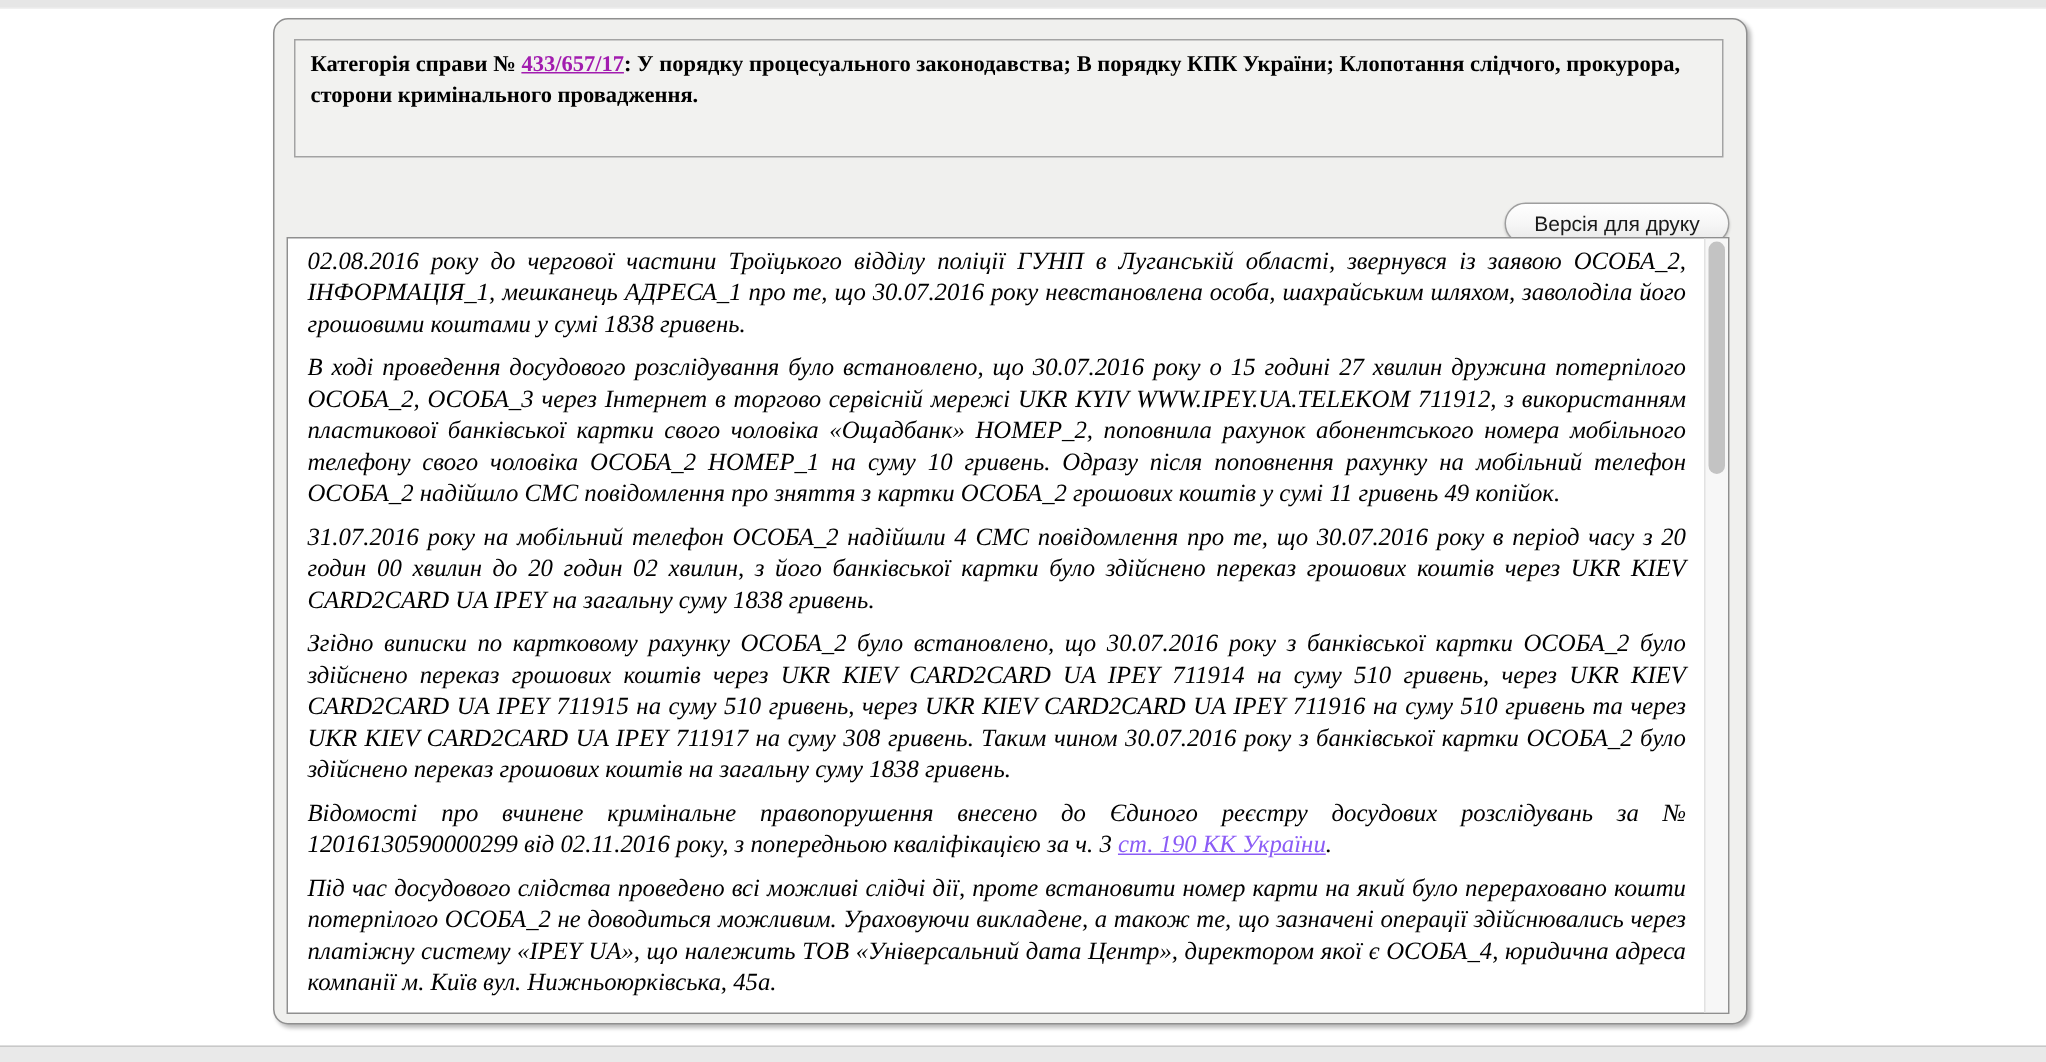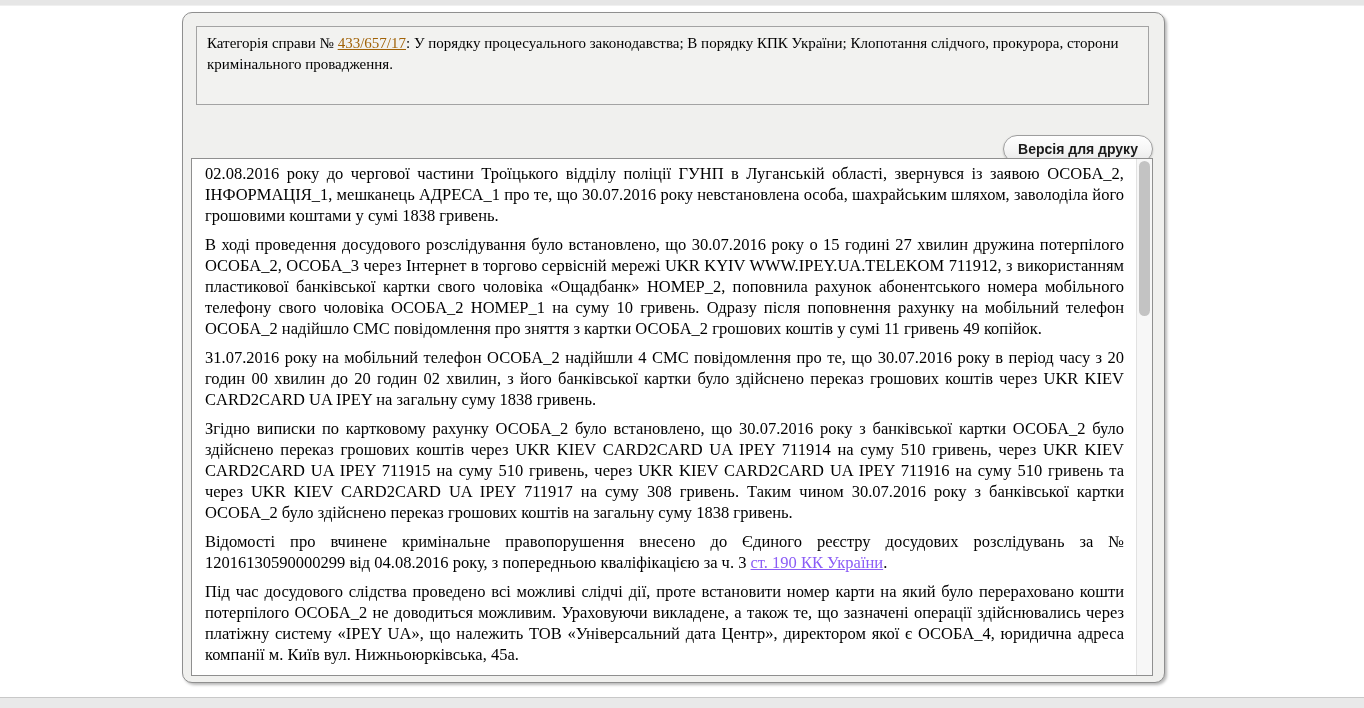--- a/index.html
+++ b/index.html
@@ -21,42 +21,42 @@
     position:absolute; left:182px; top:12px; width:981px; height:669px;
     background:#f0f0ee; border:1px solid #8f8f8f; border-radius:10px;
     box-shadow:2px 2px 3px rgba(0,0,0,0.28);
   }
   .info-box {
     position:absolute; left:13px; top:13px; width:953px; height:79px;
     border:1px solid #a3a3a3; background:#f2f2f0;
     padding:6px 10px; font-size:15px; line-height:21px;
     box-sizing:border-box; overflow:hidden;
   }
-  .bold { font-weight:normal; }
-  a.case-link { color:#a16207; font-weight:normal; text-decoration:underline; cursor:pointer; }
+  .bold { font-weight:bold; }
+  a.case-link { color:#a21caf; font-weight:bold; text-decoration:underline; cursor:pointer; }
   .print-btn {
     position:absolute; top:122px; right:11px; width:150px; height:28px;
     border:1px solid #9e9e9e; border-radius:14px;
     background:linear-gradient(180deg,#ffffff 0%,#f5f5f5 55%,#e7e7e7 100%);
     font-family:"Liberation Sans","DejaVu Sans",sans-serif;
-    font-weight:bold; font-size:14px; color:#1a1a1a; cursor:pointer;
+    font-weight:normal; font-size:14px; color:#1a1a1a; cursor:pointer;
     box-shadow:0 1px 2px rgba(0,0,0,0.2);
   }
   .doc-area {
     position:absolute; left:8px; top:145px; width:962px; height:518px;
     background:#ffffff; border:1px solid #8f8f8f; overflow:hidden;
     box-sizing:border-box;
   }
   .doc-content {
     position:absolute; left:0; top:0; right:16px; bottom:0;
     padding:4px 12px 0 13px;
     font-size:16.5px; line-height:21px; text-align:justify;
     overflow:hidden;
   }
-  .doc-content p { margin:0 0 8px 0; }
+  .doc-content p { margin:0 0 8px 0;font-style:italic; }
   .doc-content p.indent { text-indent:14px; }
   a.doc-link { color:#8b5cf6; text-decoration:underline; cursor:pointer; }
   .scrollbar {
     position:absolute; top:0; right:0; width:16px; height:100%;
     background:#f7f7f7; border-left:1px solid #e2e2e2; box-sizing:border-box;
   }
   .scroll-thumb {
     position:absolute; top:2px; left:2px; width:11px; height:155px;
     background:#c3c3c3; border-radius:7px;
   }
@@ -74,21 +74,21 @@
   </div>
 
   <button class="print-btn">Версія для друку</button>
 
   <div class="doc-area">
     <div class="doc-content">
       <p>02.08.2016 року до чергової частини Троїцького відділу поліції ГУНП в Луганській області, звернувся із заявою ОСОБА_2, ІНФОРМАЦІЯ_1, мешканець АДРЕСА_1 про те, що 30.07.2016 року невстановлена особа, шахрайським шляхом, заволоділа його грошовими коштами у сумі 1838 гривень.</p>
       <p>В ході проведення досудового розслідування було встановлено, що 30.07.2016 року о 15 годині 27 хвилин дружина потерпілого ОСОБА_2, ОСОБА_3 через Інтернет в торгово сервісній мережі UKR KYIV WWW.IPEY.UA.TELEKOM 711912, з використанням пластикової банківської картки свого чоловіка «Ощадбанк» НОМЕР_2, поповнила рахунок абонентського номера мобільного телефону свого чоловіка ОСОБА_2 НОМЕР_1 на суму 10 гривень. Одразу після поповнення рахунку на мобільний телефон ОСОБА_2 надійшло СМС повідомлення про зняття з картки ОСОБА_2 грошових коштів у сумі 11 гривень 49 копійок.</p>
       <p>31.07.2016 року на мобільний телефон ОСОБА_2 надійшли 4 СМС повідомлення про те, що 30.07.2016 року в період часу з 20 годин 00 хвилин до 20 годин 02 хвилин, з його банківської картки було здійснено переказ грошових коштів через UKR KIEV CARD2CARD UA IPEY на загальну суму 1838 гривень.</p>
       <p>Згідно виписки по картковому рахунку ОСОБА_2 було встановлено, що 30.07.2016 року з банківської картки ОСОБА_2 було здійснено переказ грошових коштів через UKR KIEV CARD2CARD UA IPEY 711914 на суму 510 гривень, через UKR KIEV CARD2CARD UA IPEY 711915 на суму 510 гривень, через UKR KIEV CARD2CARD UA IPEY 711916 на суму 510 гривень та через UKR KIEV CARD2CARD UA IPEY 711917 на суму 308 гривень. Таким чином 30.07.2016 року з банківської картки ОСОБА_2 було здійснено переказ грошових коштів на загальну суму 1838 гривень.</p>
-      <p><span>Відомості про вчинене кримінальне правопорушення внесено до Єдиного реєстру досудових розслідувань за № 12016130590000299 від 04.08.2016 року, з попередньою кваліфікацією за ч. 3</span>
+      <p><span>Відомості про вчинене кримінальне правопорушення внесено до Єдиного реєстру досудових розслідувань за № 12016130590000299 від 02.11.2016 року, з попередньою кваліфікацією за ч. 3</span>
         <a href="#" class="doc-link">ст. 190 КК України</a><span>.</span></p>
       <p>Під час досудового слідства проведено всі можливі слідчі дії, проте встановити номер карти на який було перераховано кошти потерпілого ОСОБА_2 не доводиться можливим. Ураховуючи викладене, а також те, що зазначені операції здійснювались через платіжну систему «IPEY UA», що належить ТОВ «Універсальний дата Центр», директором якої є ОСОБА_4, юридична адреса компанії м. Київ вул. Нижньоюрківська, 45а.</p>
       <p class="indent">Інформація стосовно власника карткового рахунку (платіжної карти), на яку було здійснено перерахування грошових коштів</p>
     </div>
     <div class="scrollbar">
       <div class="scroll-thumb"></div>
     </div>
   </div>
 
 </div>

